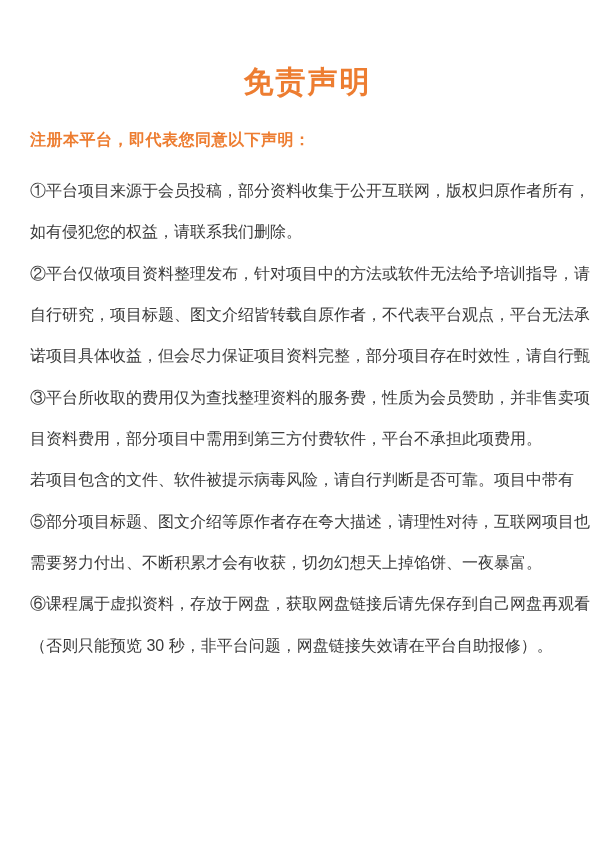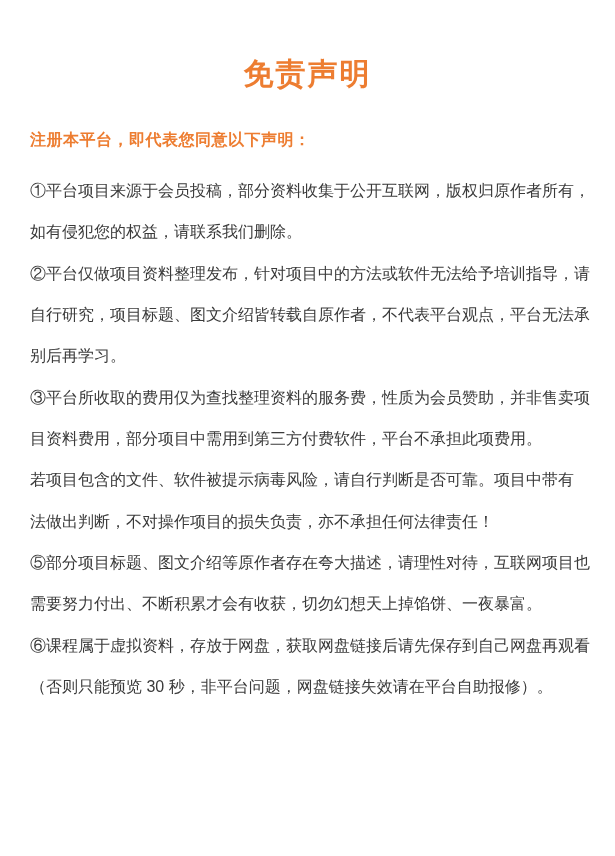--- a/index.html
+++ b/index.html
@@ -19,21 +19,21 @@
     position: absolute;
     top: 52px;
     left: 0;
     right: 0;
     text-align: center;
     font-size: 30px;
     line-height: 36px;
     font-weight: bold;
     color: #ED7D31;
     letter-spacing: 2px;
-    margin: 4px;
+    margin: 12px;
   }
   .doc-intro {
     position: absolute;
     top: 128px;
     left: 30px;
     right: 30px;
     font-size: 16px;
     line-height: 24px;
     font-weight: bold;
     color: #ED7D31;
@@ -63,27 +63,26 @@
 
   <div class="doc-intro">注册本平台，即代表您同意以下声明：</div>
 
   <div class="doc-body">
 
     <div class="doc-line">①平台项目来源于会员投稿，部分资料收集于公开互联网，版权归原作者所有，</div>
     <div class="doc-line">如有侵犯您的权益，请联系我们删除。</div>
 
     <div class="doc-line">②平台仅做项目资料整理发布，针对项目中的方法或软件无法给予培训指导，请</div>
     <div class="doc-line">自行研究，项目标题、图文介绍皆转载自原作者，不代表平台观点，平台无法承</div>
-    <div class="doc-line">别后再学习。</div>
+    <div class="doc-line">诺项目具体收益，但会尽力保证项目资料完整，部分项目存在时效性，请自行甄</div>
 
     <div class="doc-line">③平台所收取的费用仅为查找整理资料的服务费，性质为会员赞助，并非售卖项</div>
     <div class="doc-line">目资料费用，部分项目中需用到第三方付费软件，平台不承担此项费用。</div>
 
     <div class="doc-line">若项目包含的文件、软件被提示病毒风险，请自行判断是否可靠。项目中带有</div>
-    <div class="doc-line">法做出判断，不对操作项目的损失负责，亦不承担任何法律责任！</div>
 
     <div class="doc-line">⑤部分项目标题、图文介绍等原作者存在夸大描述，请理性对待，互联网项目也</div>
     <div class="doc-line">需要努力付出、不断积累才会有收获，切勿幻想天上掉馅饼、一夜暴富。</div>
 
     <div class="doc-line">⑥课程属于虚拟资料，存放于网盘，获取网盘链接后请先保存到自己网盘再观看</div>
     <div class="doc-line">（否则只能预览 30 秒，非平台问题，网盘链接失效请在平台自助报修）。</div>
 
   </div>
 </div>
 

